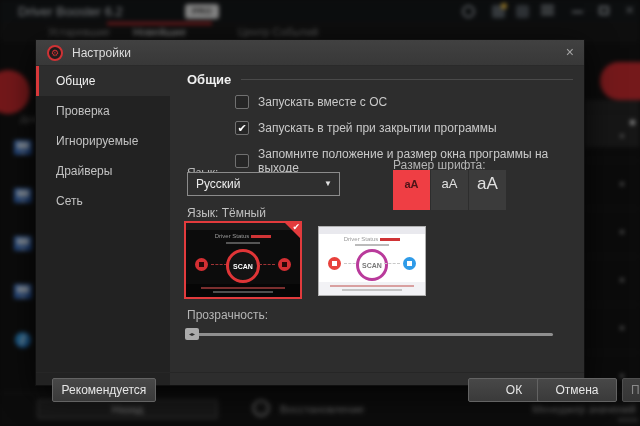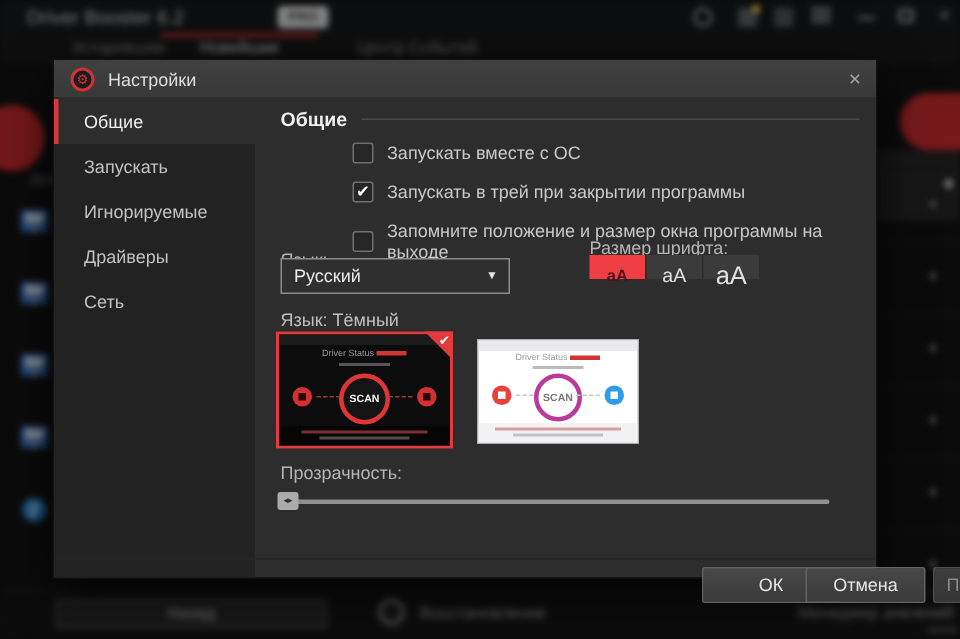--- a/index.html
+++ b/index.html
@@ -68,21 +68,21 @@
   .sec-line { flex:1; height:1px; background:#4a4a4a; margin-left:10px; }
 
   .chk-row { position:absolute; left:17px; display:flex; align-items:center;margin-left:48px; }
   .chk { width:14px; height:14px; background:#262626; border:1px solid #707070; border-radius:2px; font-size:11px; line-height:13px; color:#ffffff; text-align:center; flex:0 0 14px; }
   .chk-label { margin-left:9px; font-size:12px; color:#c9c9c9; }
 
   .field-label { position:absolute; font-size:12px; color:#b5b5b5; }
   .select { position:absolute; left:17px; top:106px; width:153px; height:24px; background:#2f2f2f; border:1px solid #8b8b8b; color:#ececec; font-size:12px; line-height:22px; padding:0 8px; }
   .select .caret { position:absolute; right:7px; top:0; font-size:8px; line-height:22px; color:#e2e2e2; }
 
-  .fs-btn { position:absolute; top:104px; width:37px; height:16px; background:#3b3b3b; color:#e0e0e0; text-align:center; line-height:28px; }
+  .fs-btn { position:absolute; top:104px; width:37px; height:40px; background:#3b3b3b; color:#e0e0e0; text-align:center; line-height:28px; }
   .fs-s { left:223px; background:#ef3e44; color:#4d1316; font-size:11px; font-weight:bold; }
   .fs-m { left:261px; font-size:13px; }
   .fs-l { left:299px; font-size:17px; }
 
   .skin-label { position:absolute; left:17px; top:140px; font-size:12px; color:#c0c0c0; }
 
   .thumb-dark { position:absolute; left:14px; top:155px; width:118px; height:78px; background:#0c0c0c; border:2px solid #e23b3d; }
   .thumb-light { position:absolute; left:148px; top:160px; width:108px; height:70px; background:#ffffff; border:1px solid #b0b0b0; }
   .mini-titlebar { position:absolute; left:0; top:0; width:100%; height:7px; background:#1b1b1b; }
   .mini-titlebar.lt { background:#e9e9ee; }
@@ -181,21 +181,21 @@
 
   <div class="dialog">
     <div class="dlg-header">
       <div class="gear-badge">⚙</div>
       <span class="dlg-title">Настройки</span>
       <span class="dlg-close">×</span>
     </div>
 
     <div class="sidebar">
       <div class="side-item sel">Общие</div>
-      <div class="side-item">Запускать</div>
+      <div class="side-item">Проверка</div>
       <div class="side-item">Игнорируемые</div>
       <div class="side-item">Драйверы</div>
       <div class="side-item">Сеть</div>
     </div>
 
     <div class="content">
       <div class="sec-row">
         <span class="sec-title">Общие</span>
         <span class="sec-line"></span>
       </div>
@@ -256,19 +256,20 @@
             <div class="b1"></div>
             <div class="b2"></div>
           </div>
       </div>
 
       <span class="transp-label">Прозрачность:</span>
       <div class="slider-track"></div>
       <div class="slider-thumb">◂▸</div>
 
       <div class="footer-sep" style="left:-134px;"></div>
+      <div class="btn btn-reco" style="left:-118px;">Рекомендуется</div>
       <div class="btn btn-ok">ОК</div>
       <div class="btn btn-cancel">Отмена</div>
       <div class="btn btn-apply">Применить</div>
     </div>
   </div>
 
 </div>
 
 </body></html>

